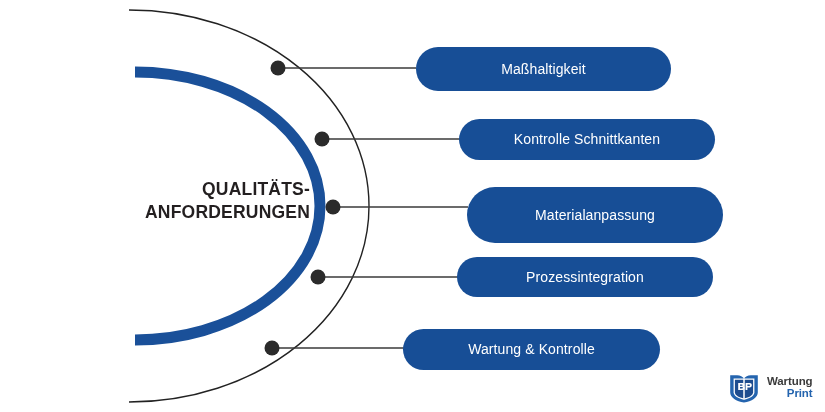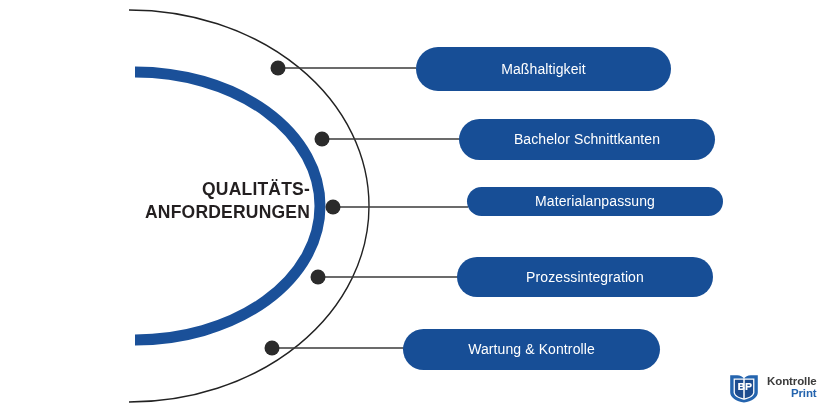--- a/index.html
+++ b/index.html
@@ -47,21 +47,21 @@
     color: #ffffff;
     font-size: 14px;
     letter-spacing: 0.1px;
   }
   .pill-label {
     display: block;
     padding-bottom: 1px;
   }
   #pill-0 { left: 416px; top: 47px;  width: 255px; height: 44px; }
   #pill-1 { left: 459px; top: 119px; width: 256px; height: 41px; }
-  #pill-2 { left: 467px; top: 187px; width: 256px; height: 29px; }
+  #pill-2 { left: 467px; top: 187px; width: 256px; height: 56px; }
   #pill-3 { left: 457px; top: 257px; width: 256px; height: 40px; }
   #pill-4 { left: 403px; top: 329px; width: 257px; height: 41px; }
 
   #logo {
     position: absolute;
     left: 727px;
     top: 369px;
     width: 92px;
     height: 38px;
     display: flex;
@@ -121,21 +121,21 @@
     <circle cx="272" cy="348" r="7.5" fill="#2b2b2b"></circle>
   </svg>
 
   <div class="center-title">QUALITÄTS-
 ANFORDERUNGEN</div>
 
   <div class="pill" id="pill-0">
     <span class="pill-label">Maßhaltigkeit</span>
   </div>
   <div class="pill" id="pill-1">
-    <span class="pill-label">Bachelor Schnittkanten</span>
+    <span class="pill-label">Kontrolle Schnittkanten</span>
   </div>
   <div class="pill" id="pill-2">
     <span class="pill-label">Materialanpassung</span>
   </div>
   <div class="pill" id="pill-3">
     <span class="pill-label">Prozessintegration</span>
   </div>
   <div class="pill" id="pill-4">
     <span class="pill-label">Wartung &amp; Kontrolle</span>
   </div>
@@ -143,18 +143,18 @@
   <div id="logo">
     <svg id="logo-mark" viewBox="0 0 34 34">
       <path d="M3.2 4.2 L10.2 4.2 C13.4 4.2 15.6 5.6 17 7.4 C18.4 5.6 20.6 4.2 23.8 4.2 L30.8 4.2 L30.8 21.5 C30.8 26.6 24.6 30.3 17 31.6 C9.4 30.3 3.2 26.6 3.2 21.5 Z" fill="#2464ae"></path>
       <path d="M6.6 7.4 L27.4 7.4 L27.4 21.3 C27.4 25.0 22.6 27.6 17 28.7 C11.4 27.6 6.6 25.0 6.6 21.3 Z" fill="#ffffff"></path>
       <path d="M7.9 8.7 L26.1 8.7 L26.1 21.2 C26.1 24.3 21.8 26.5 17 27.4 C12.2 26.5 7.9 24.3 7.9 21.2 Z" fill="#1e4d8f"></path>
       <path d="M11.2 12.0 L15.4 12.0 C16.7 12.0 17.4 12.7 17.4 13.7 C17.4 14.5 16.9 15.0 16.3 15.2 C17.1 15.4 17.7 16.0 17.7 17.0 C17.7 18.2 16.8 19.0 15.4 19.0 L11.2 19.0 Z M13.0 13.4 L13.0 14.7 L15.0 14.7 C15.4 14.7 15.6 14.4 15.6 14.05 C15.6 13.7 15.4 13.4 15.0 13.4 Z M13.0 16.0 L13.0 17.6 L15.1 17.6 C15.6 17.6 15.9 17.3 15.9 16.8 C15.9 16.3 15.6 16.0 15.1 16.0 Z" fill="#ffffff"></path>
       <path d="M18.6 12.0 L22.6 12.0 C24.0 12.0 24.8 12.9 24.8 14.2 C24.8 15.5 24.0 16.4 22.6 16.4 L20.4 16.4 L20.4 19.0 L18.6 19.0 Z M20.4 13.5 L20.4 14.9 L22.2 14.9 C22.7 14.9 23.0 14.6 23.0 14.2 C23.0 13.8 22.7 13.5 22.2 13.5 Z" fill="#ffffff"></path>
       <path d="M17 7.6 L17 28.2" stroke="#ffffff" stroke-width="1.5" fill="none"></path>
     </svg>
     <span class="logo-text">
-      <span class="logo-bachelor">Kontrolle</span>
+      <span class="logo-bachelor">Wartung</span>
       <span class="logo-print">Print</span>
     </span>
   </div>
 
 </div>
 
 </body></html>

